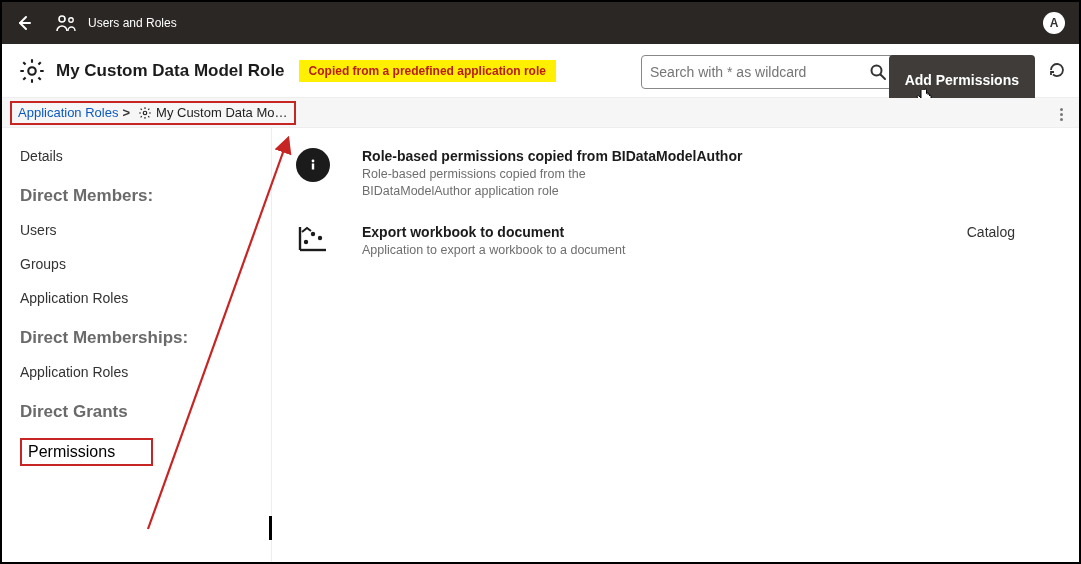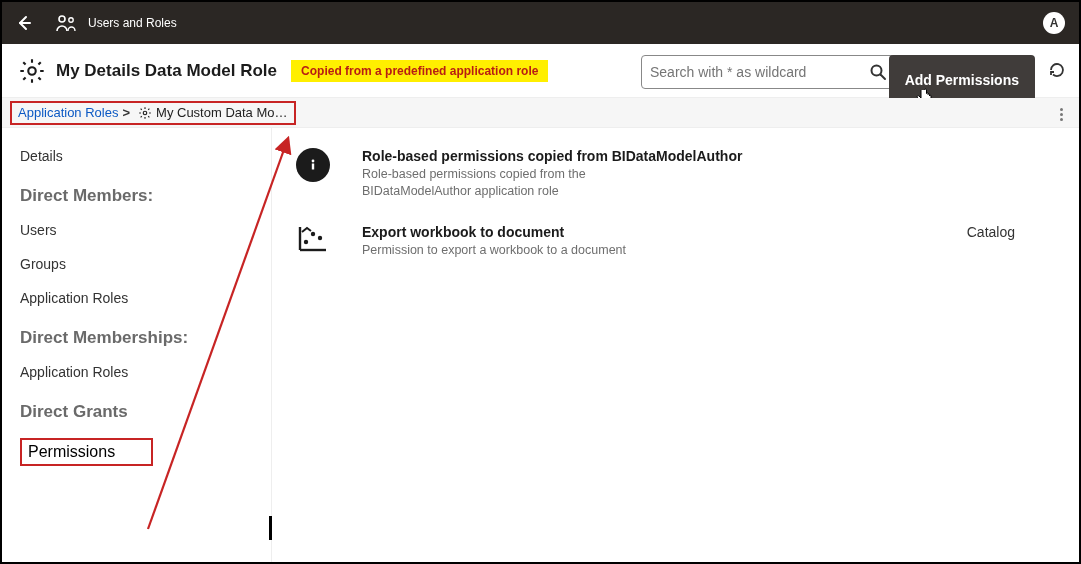--- a/index.html
+++ b/index.html
@@ -81,21 +81,21 @@
       </div>
   </div>
 
   <div class="subheader">
     <span class="gear-icon">
       <svg width="28" height="28" viewBox="0 0 24 24">
           <circle cx="12" cy="12" r="3.2" fill="none" stroke="#1b1b1b" stroke-width="1.8"></circle>
           <path d="M12 2v3M12 19v3M2 12h3M19 12h3M4.5 4.5l2 2M17.5 17.5l2 2M4.5 19.5l2-2M17.5 6.5l2-2" stroke="#1b1b1b" stroke-width="1.8"></path>
         </svg>
     </span>
-    <span class="subheader-title">My Details Data Model Role</span>
+    <span class="subheader-title">My Custom Data Model Role</span>
     <span class="highlight-note">Copied from a predefined application role</span>
 
     <div class="search-wrap">
       <input type="text" placeholder="Search with * as wildcard" style="">
       <span class="search-icon">
         <svg width="18" height="18" viewBox="0 0 18 18">
             <circle cx="7.5" cy="7.5" r="5" fill="none" stroke="#333" stroke-width="2"></circle>
             <line x1="11.5" y1="11.5" x2="16" y2="16" stroke="#333" stroke-width="2" stroke-linecap="round"></line>
           </svg>
       </span>
@@ -175,21 +175,21 @@
               <line x1="4" y1="3" x2="4" y2="26" stroke="#1b1b1b" stroke-width="2.4"></line>
               <line x1="4" y1="26" x2="30" y2="26" stroke="#1b1b1b" stroke-width="2.4"></line>
               <circle cx="10" cy="18" r="2.2" fill="#1b1b1b"></circle>
               <circle cx="17" cy="10" r="2.2" fill="#1b1b1b"></circle>
               <circle cx="24" cy="14" r="2.2" fill="#1b1b1b"></circle>
               <path d="M6 8l5-4 4 3" fill="none" stroke="#1b1b1b" stroke-width="2"></path>
             </svg>
         </span>
         <div>
           <div class="perm-title">Export workbook to document</div>
-          <div class="perm-desc">Permission to export a workbook to a document</div>
+          <div class="perm-desc">Application to export a workbook to a document</div>
         </div>
         <div class="perm-tag">Catalog</div>
       </div>
     </div>
 
   </div>
 
   <svg class="arrow-svg" width="180" height="430">
     <defs>
       <marker id="arrowhead" markerWidth="8" markerHeight="8" refX="4" refY="4" orient="auto">

